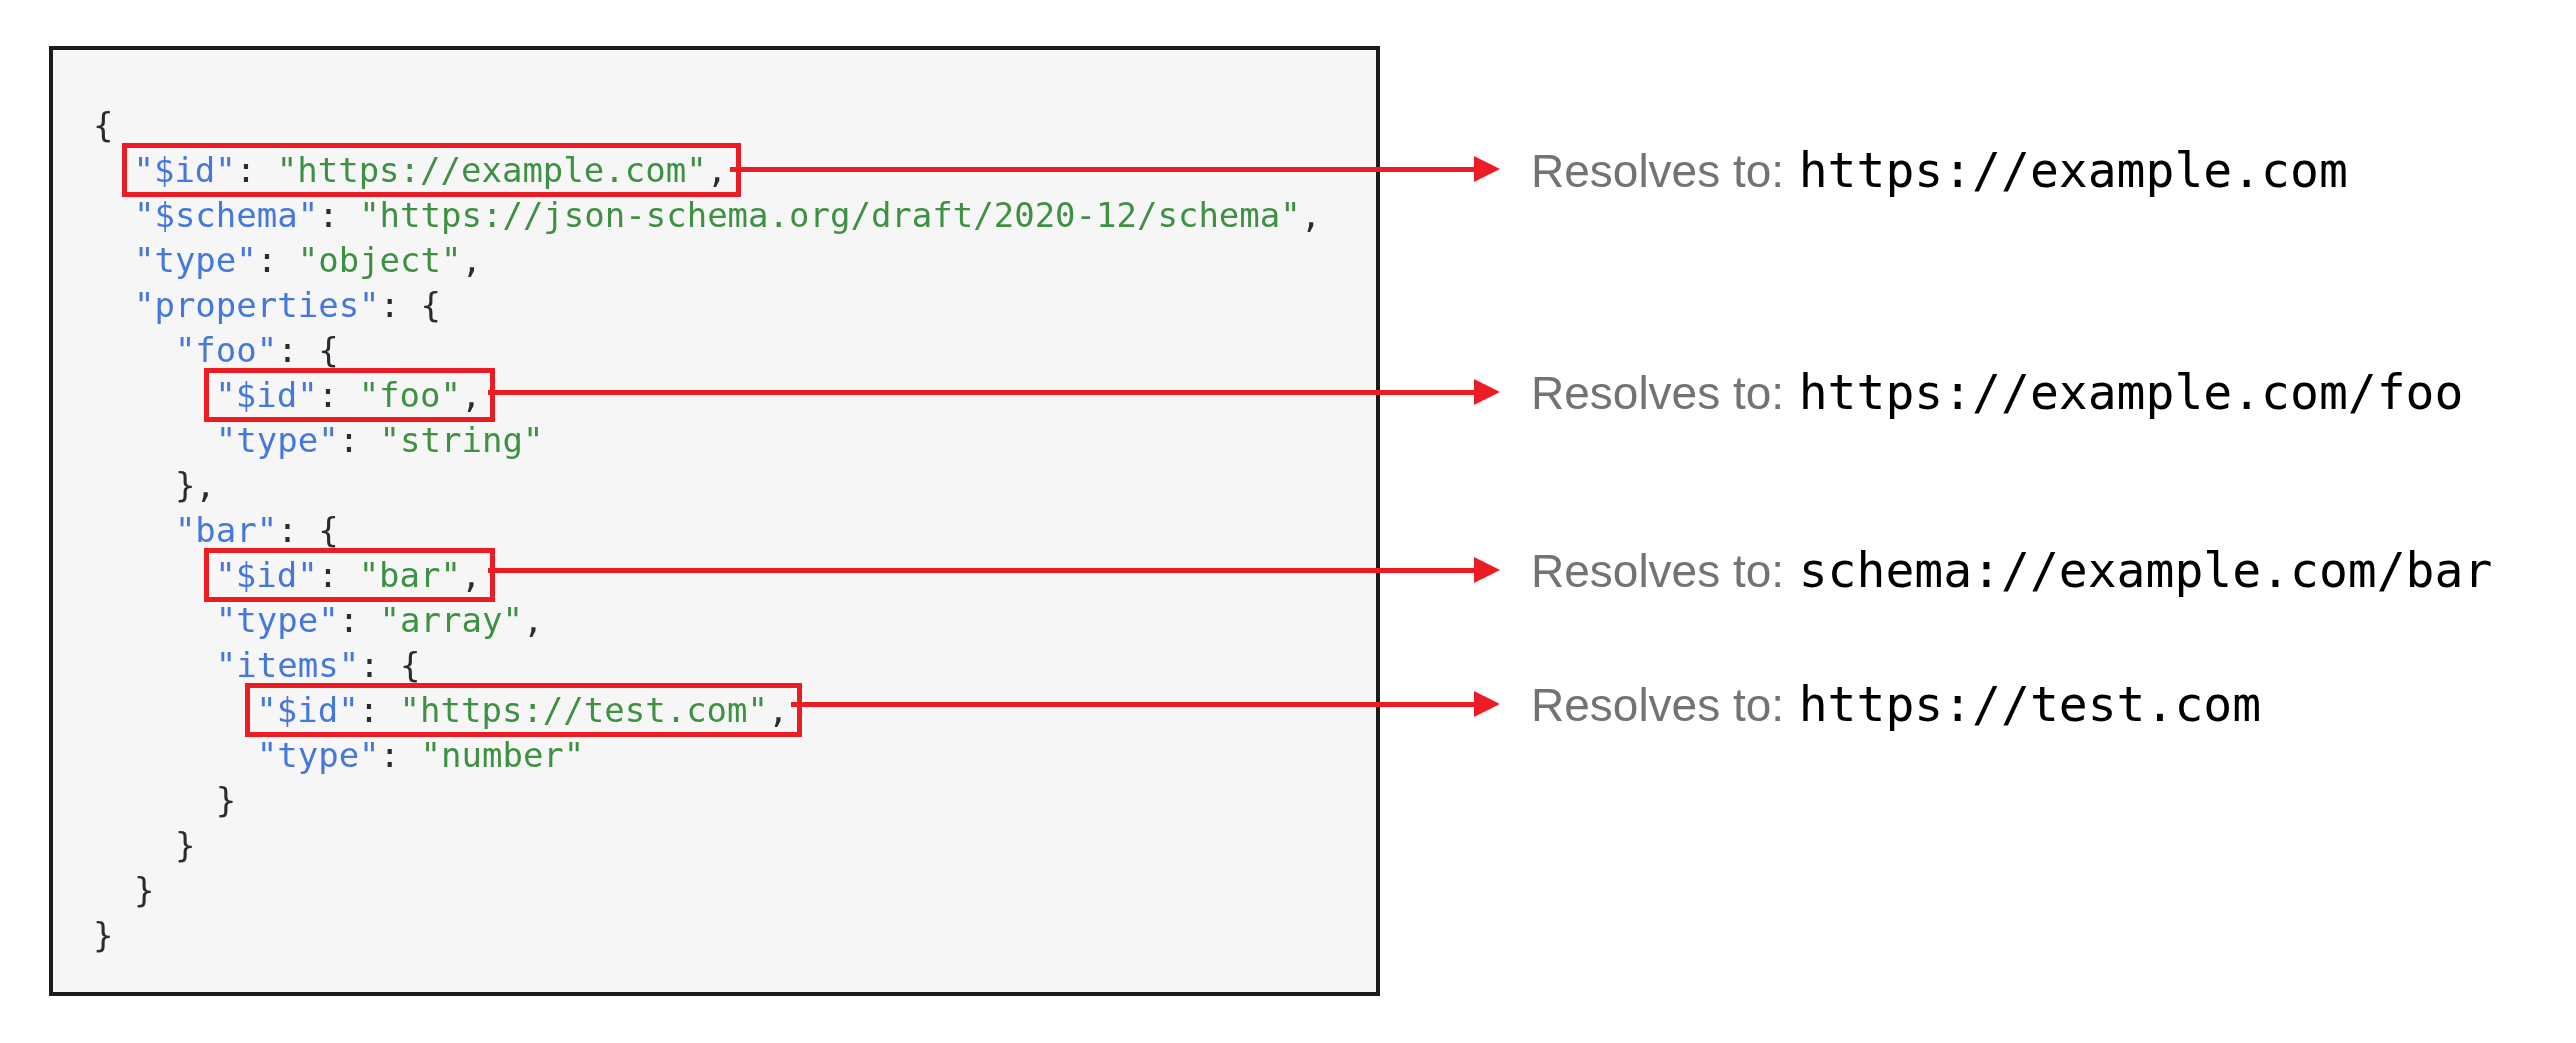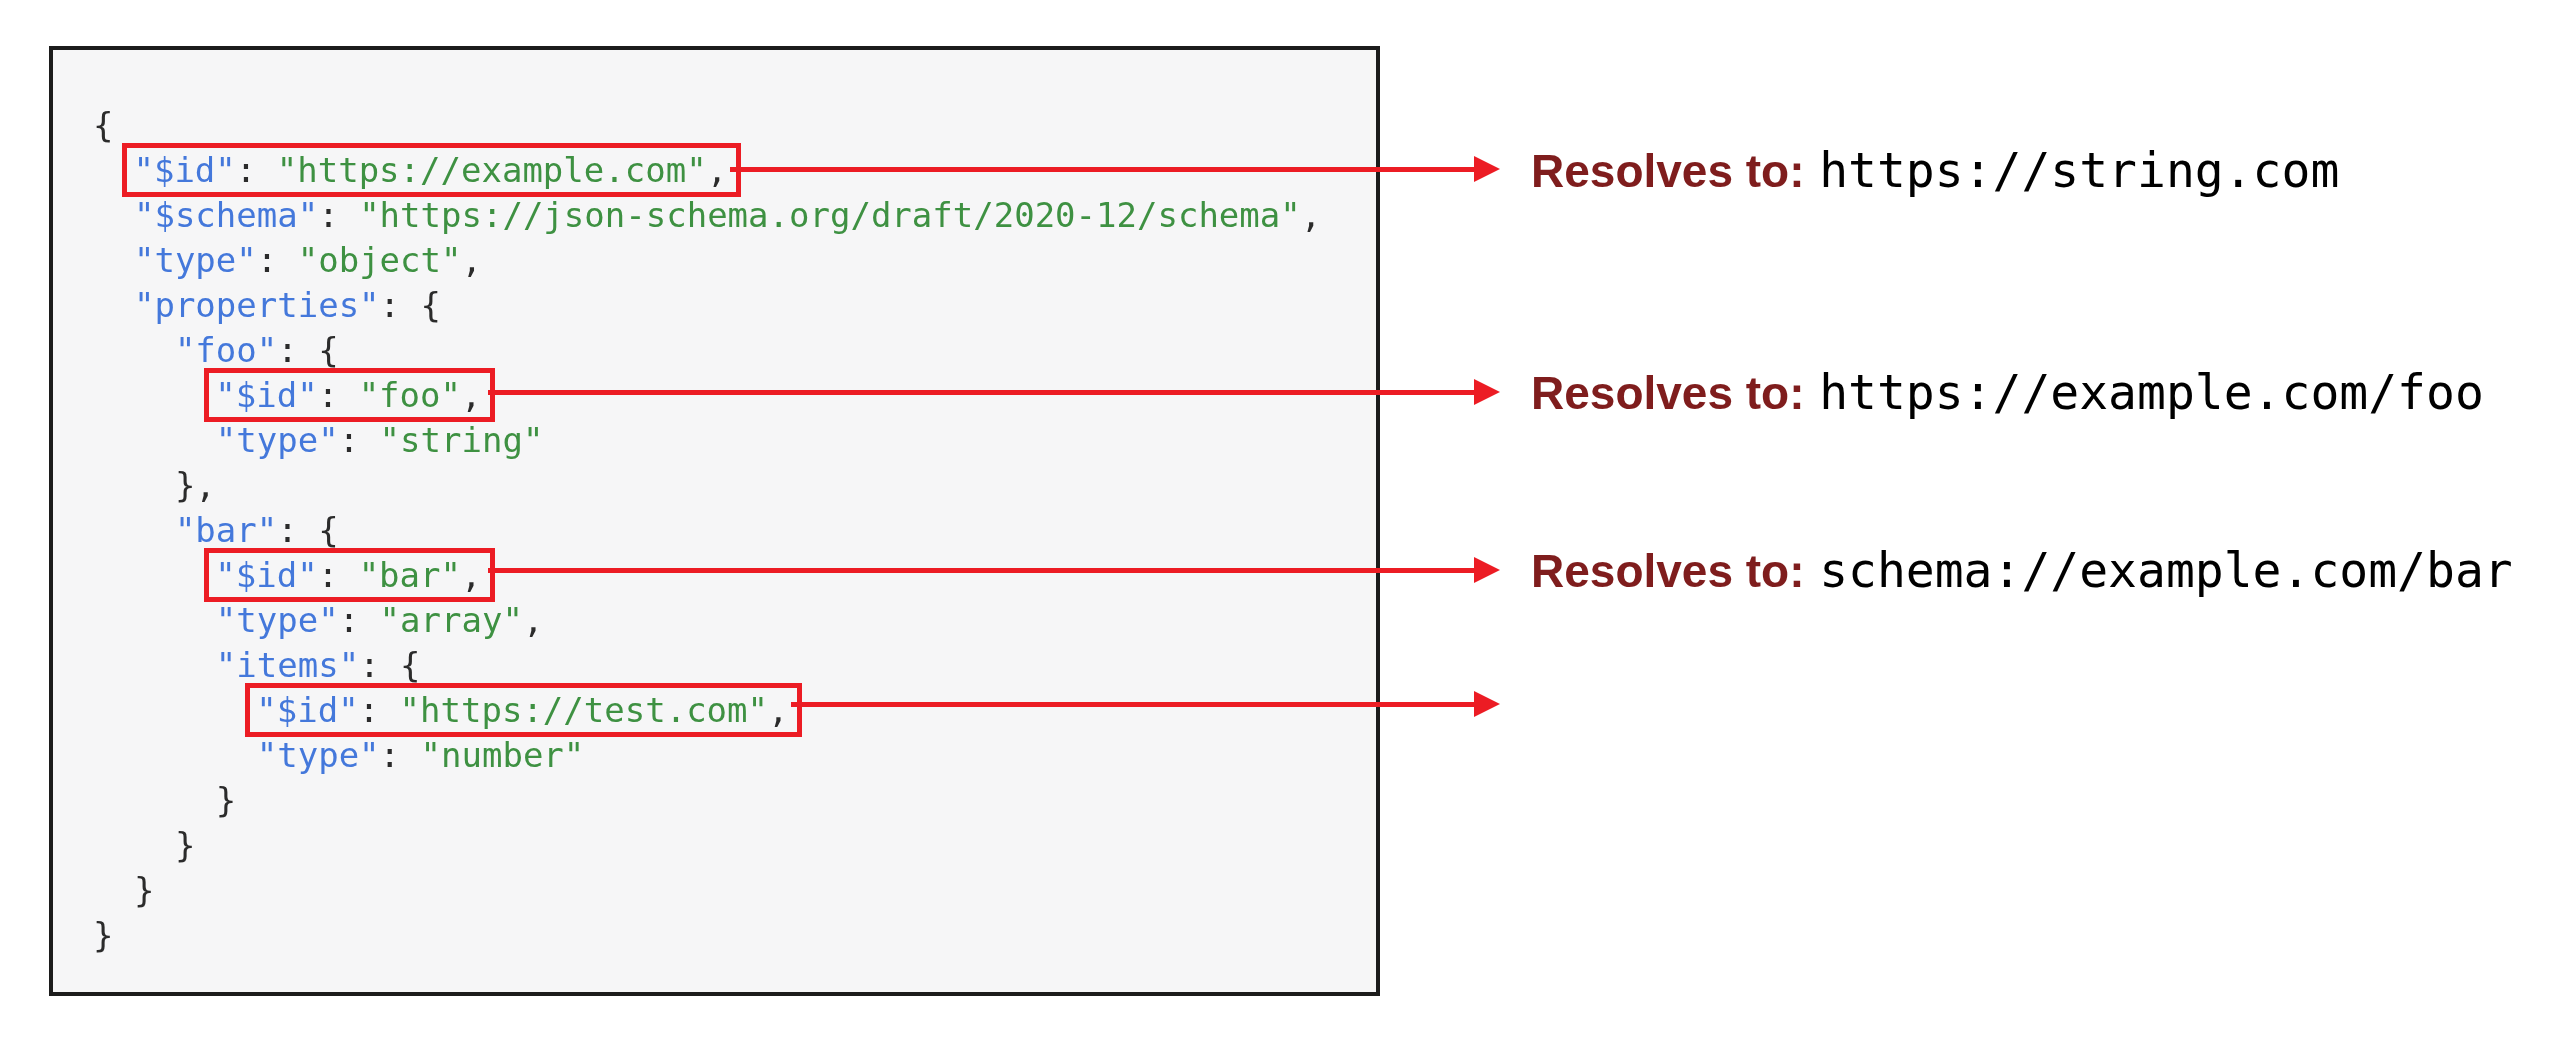--- a/index.html
+++ b/index.html
@@ -60,23 +60,23 @@
 
   .annotation{
     position:absolute;
     left:1531px;
     transform:translateY(-50%);
     white-space:nowrap;
     z-index:4;
   }
   .ann-label{
     font-family:"Liberation Sans",sans-serif;
-    font-weight:700;
+    font-weight:400;
     font-size:46px;
-    color:#7f1d1d;
+    color:#737373;
   }
   .ann-url{
     font-family:"DejaVu Sans Mono",monospace;
     font-size:48px;
     color:#000000;
     margin-left:14.6px;
   }
 </style>
 </head>
 <body>
@@ -86,23 +86,26 @@
   <div class="code-box">
     <pre class="code"><div class="code-line"><span class="tok-p">{</span></div><div class="code-line">  <span class="boxed"><span class="tok-k">"$id"</span><span class="tok-p">: </span><span class="tok-s">"https://example.com"</span><span class="tok-p">,</span></span></div><div class="code-line">  <span class="tok-k">"$schema"</span><span class="tok-p">: </span><span class="tok-s">"https://json-schema.org/draft/2020-12/schema"</span><span class="tok-p">,</span></div><div class="code-line">  <span class="tok-k">"type"</span><span class="tok-p">: </span><span class="tok-s">"object"</span><span class="tok-p">,</span></div><div class="code-line">  <span class="tok-k">"properties"</span><span class="tok-p">: {</span></div><div class="code-line">    <span class="tok-k">"foo"</span><span class="tok-p">: {</span></div><div class="code-line">      <span class="boxed"><span class="tok-k">"$id"</span><span class="tok-p">: </span><span class="tok-s">"foo"</span><span class="tok-p">,</span></span></div><div class="code-line">      <span class="tok-k">"type"</span><span class="tok-p">: </span><span class="tok-s">"string"</span></div><div class="code-line">    <span class="tok-p">},</span></div><div class="code-line">    <span class="tok-k">"bar"</span><span class="tok-p">: {</span></div><div class="code-line">      <span class="boxed"><span class="tok-k">"$id"</span><span class="tok-p">: </span><span class="tok-s">"bar"</span><span class="tok-p">,</span></span></div><div class="code-line">      <span class="tok-k">"type"</span><span class="tok-p">: </span><span class="tok-s">"array"</span><span class="tok-p">,</span></div><div class="code-line">      <span class="tok-k">"items"</span><span class="tok-p">: {</span></div><div class="code-line">        <span class="boxed"><span class="tok-k">"$id"</span><span class="tok-p">: </span><span class="tok-s">"https://test.com"</span><span class="tok-p">,</span></span></div><div class="code-line">        <span class="tok-k">"type"</span><span class="tok-p">: </span><span class="tok-s">"number"</span></div><div class="code-line">      <span class="tok-p">}</span></div><div class="code-line">    <span class="tok-p">}</span></div><div class="code-line">  <span class="tok-p">}</span></div><div class="code-line"><span class="tok-p">}</span></div></pre>
   </div>
 
   <div class="arrow" id="arrow-0" style="left: 730px; top: 167px; width: 744px;"></div>
   <div class="arrow" id="arrow-1" style="left: 488px; top: 390px; width: 986px;"></div>
   <div class="arrow" id="arrow-2" style="left: 488px; top: 568px; width: 986px;"></div>
   <div class="arrow" id="arrow-3" style="left: 791px; top: 702px; width: 683px;"></div>
 
   <div class="annotation" id="ann-0" style="top: 170px;">
-    <span class="ann-label">Resolves to:</span><span class="ann-url">https://string.com</span>
+    <span class="ann-label">Resolves to:</span><span class="ann-url">https://example.com</span>
   </div>
   <div class="annotation" id="ann-1" style="top: 392px; text-align: center;">
     <span class="ann-label">Resolves to:</span><span class="ann-url">https://example.com/foo</span>
   </div>
   <div class="annotation" id="ann-2" style="top: 570px;">
     <span class="ann-label">Resolves to:</span><span class="ann-url">schema://example.com/bar</span>
   </div>
+  <div class="annotation" id="ann-3" style="top: 704px;">
+    <span class="ann-label">Resolves to:</span><span class="ann-url">https://test.com</span>
+  </div>
 
 </div>
 
 
 </body></html>

